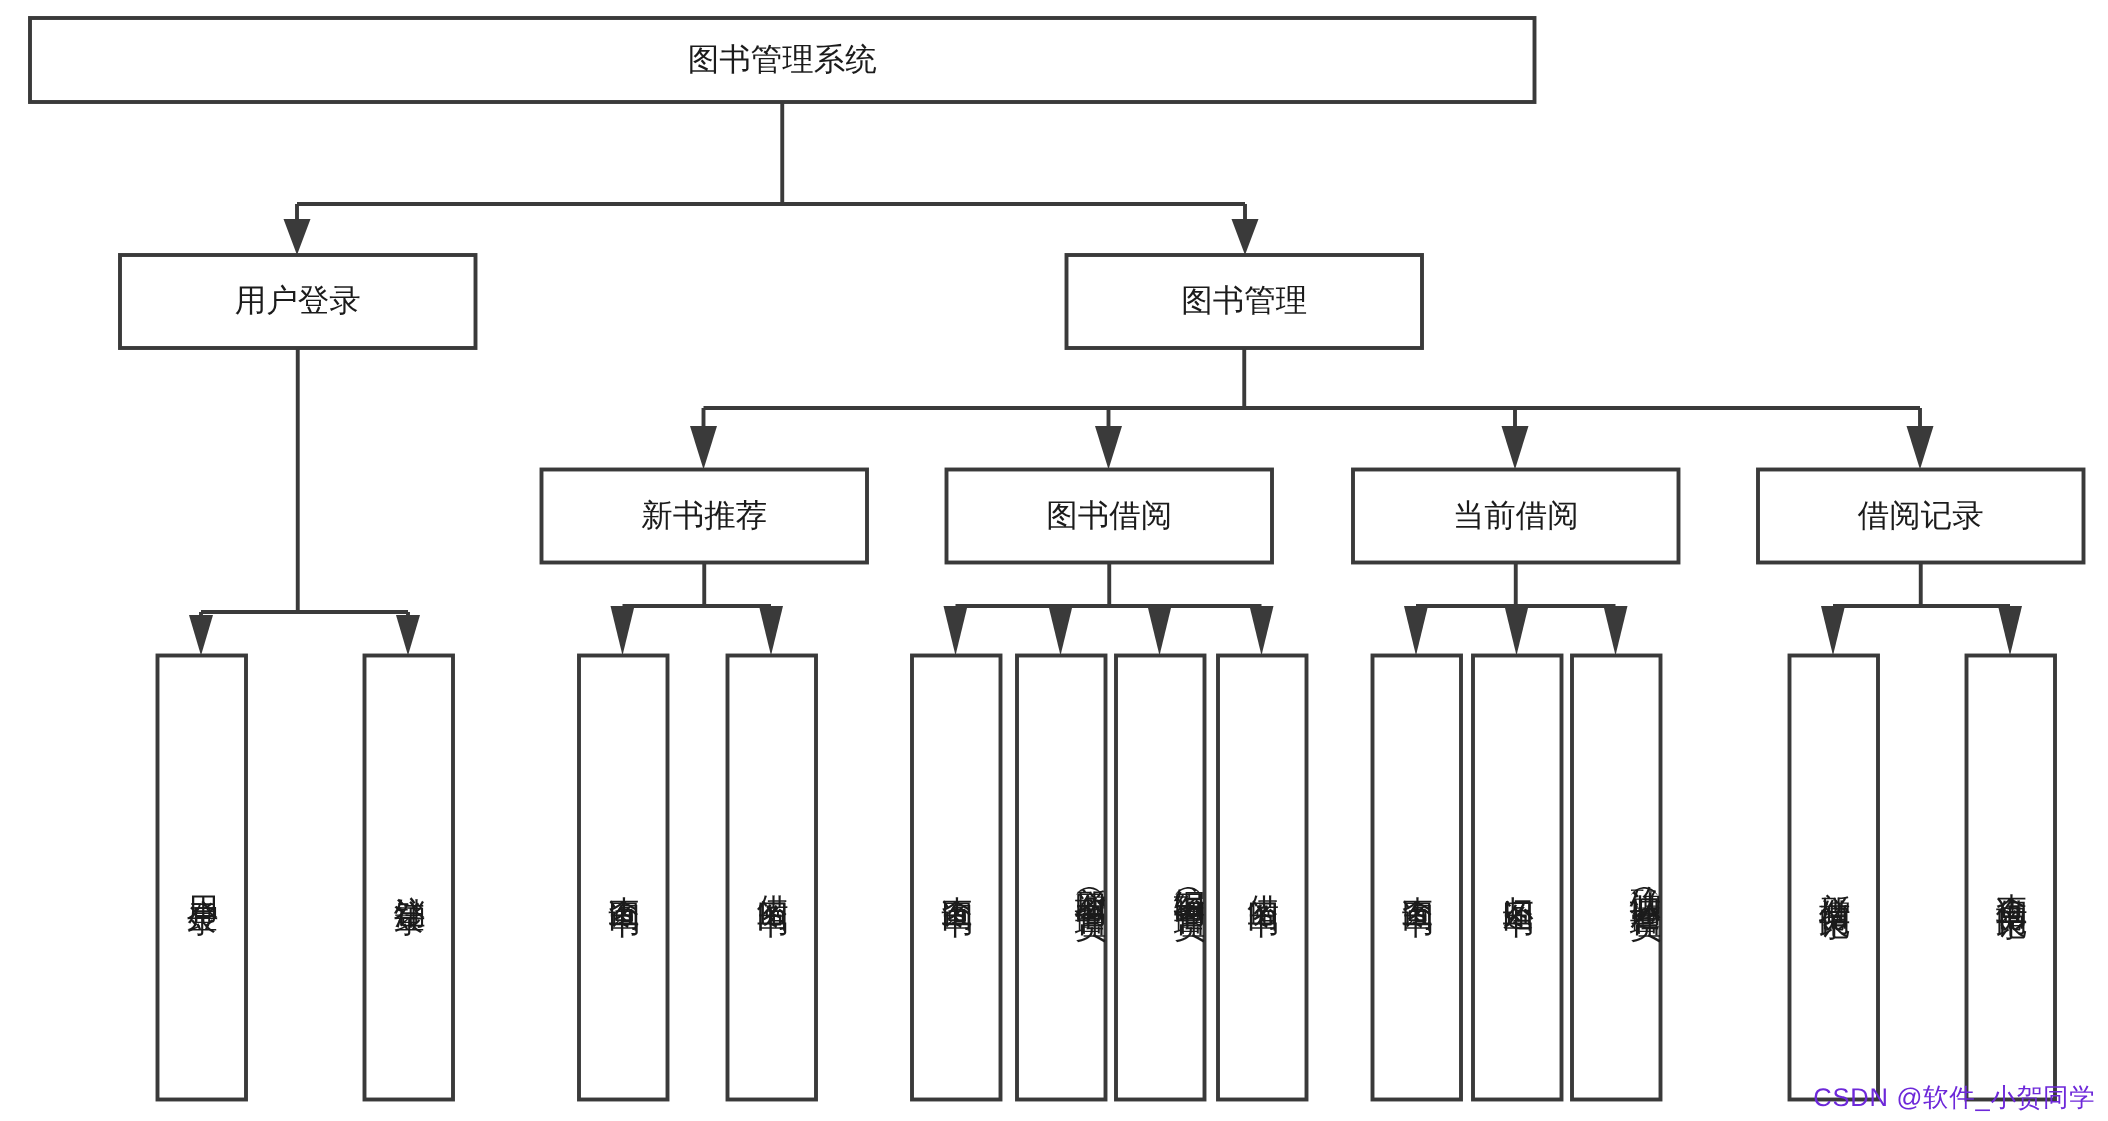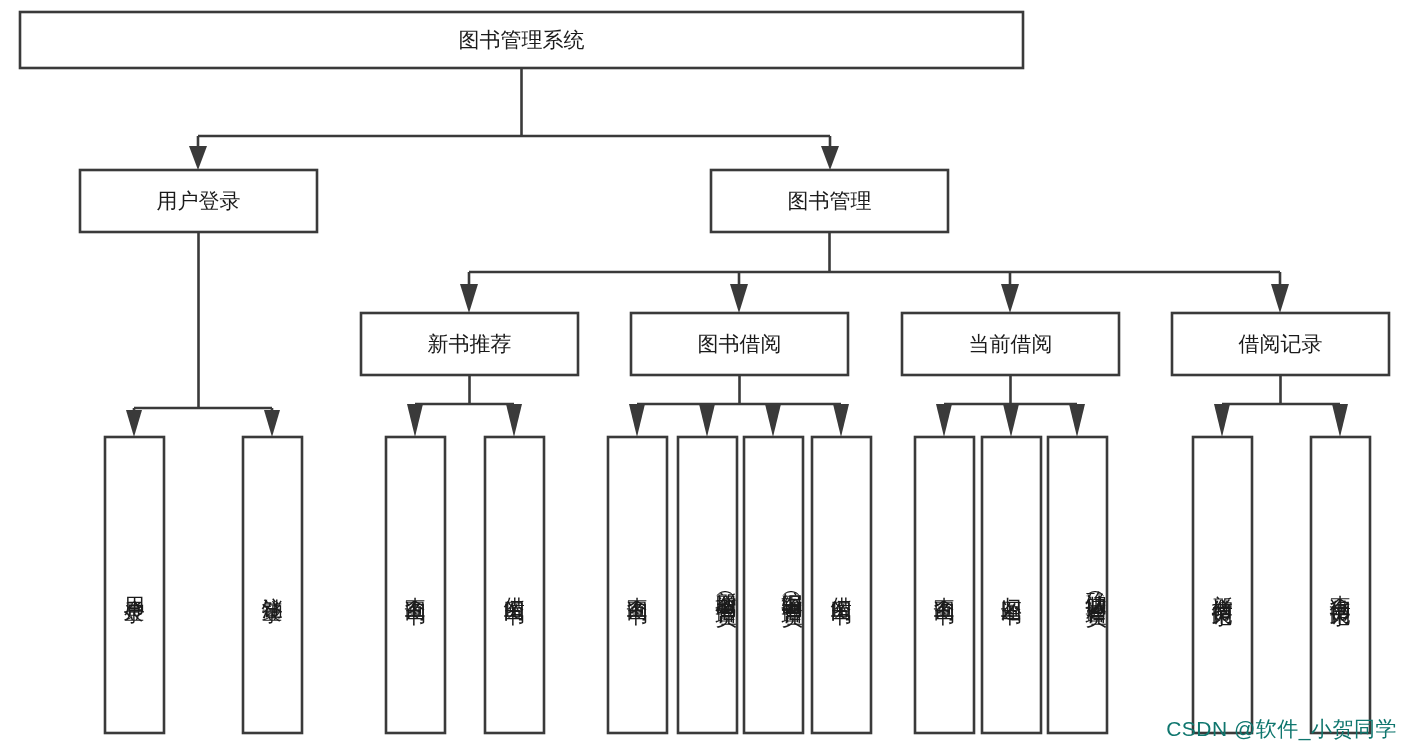--- a/index.html
+++ b/index.html
@@ -61,22 +61,22 @@
     letter-spacing: 2.5px;
     color: #1b1b1b;
     pointer-events: none;
     overflow: hidden;
   }
   .watermark {
     position: absolute;
     right: 8px;
     bottom: 4px;
     font-family: "Liberation Sans", "DejaVu Sans", sans-serif;
-    font-size: 21px;
-    color: #0f766e;
+    font-size: 17px;
+    color: #6d28d9;
     letter-spacing: 0.5px;
     white-space: nowrap;
   }
 </style>
 </head>
 <body>
 
 <div id="diagram-root">
 
   <svg class="diagram-canvas" viewBox="0 0 1405 747" xmlns="http://www.w3.org/2000/svg">

